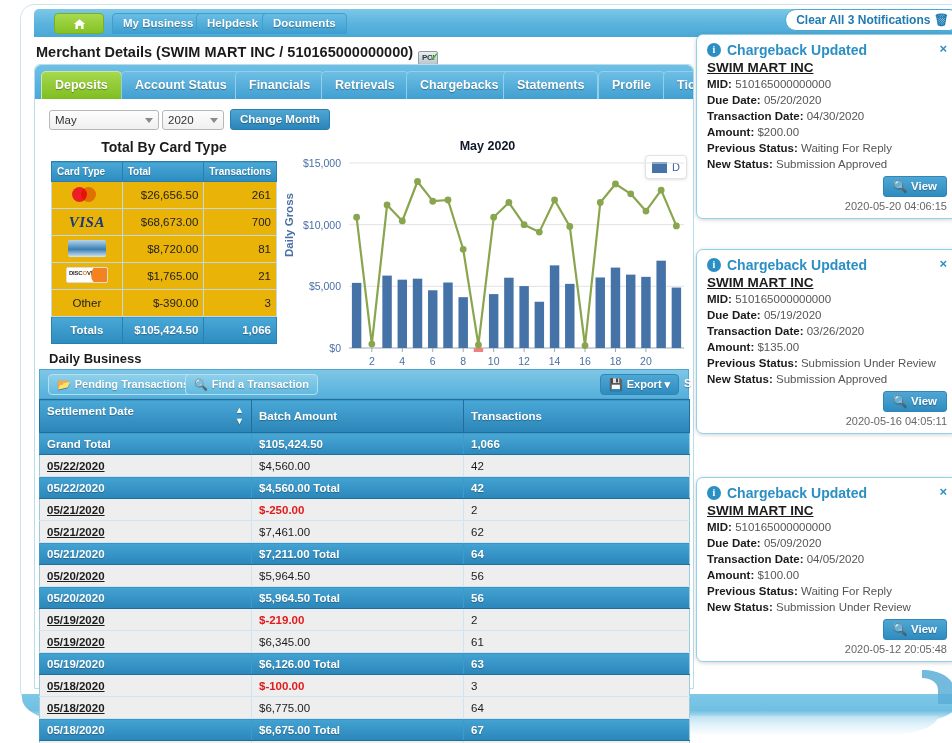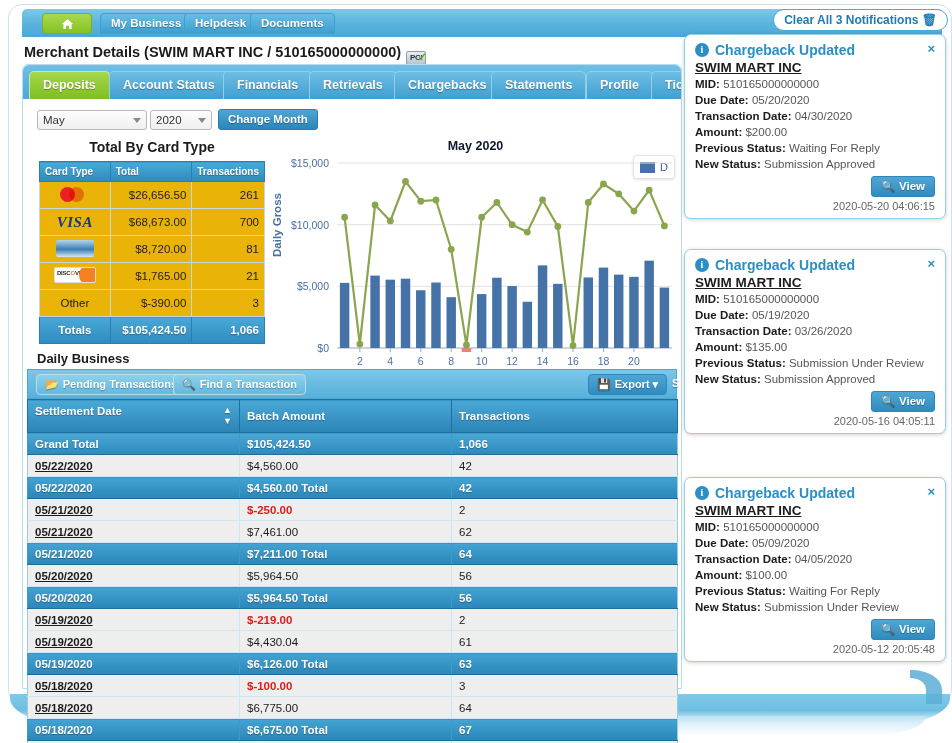--- a/index.html
+++ b/index.html
@@ -9,21 +9,21 @@
     overflow: hidden;
     background: #ffffff;
     font-family: "Liberation Sans", sans-serif;
     font-size: 12px;
     color: #222;
   }
 
   
   #page-shell {
     position: absolute;
-    left: 4px; top: 0;
+    left: 16px; top: 0;
     width: 804px; height: 743px;
     background: #ffffff;
   }
   .app-frame {
     position: absolute;
     left: 4px; top: 4px;
     width: 944px; height: 700px;
     background: #ffffff;
     border: 1px solid #cfe3ef;
     border-radius: 14px;
@@ -649,21 +649,21 @@
             <td>$5,964.50 Total</td>
             <td>56</td>
           </tr>
           <tr>
             <td><span class="date-link">05/19/2020</span></td>
             <td><span class="neg">$-219.00</span></td>
             <td>2</td>
           </tr>
           <tr>
             <td><span class="date-link">05/19/2020</span></td>
-            <td>$4,430.04</td>
+            <td>$6,345.00</td>
             <td>61</td>
           </tr>
           <tr class="total">
             <td>05/19/2020</td>
             <td>$6,126.00 Total</td>
             <td>63</td>
           </tr>
           <tr>
             <td><span class="date-link">05/18/2020</span></td>
             <td><span class="neg">$-100.00</span></td>

